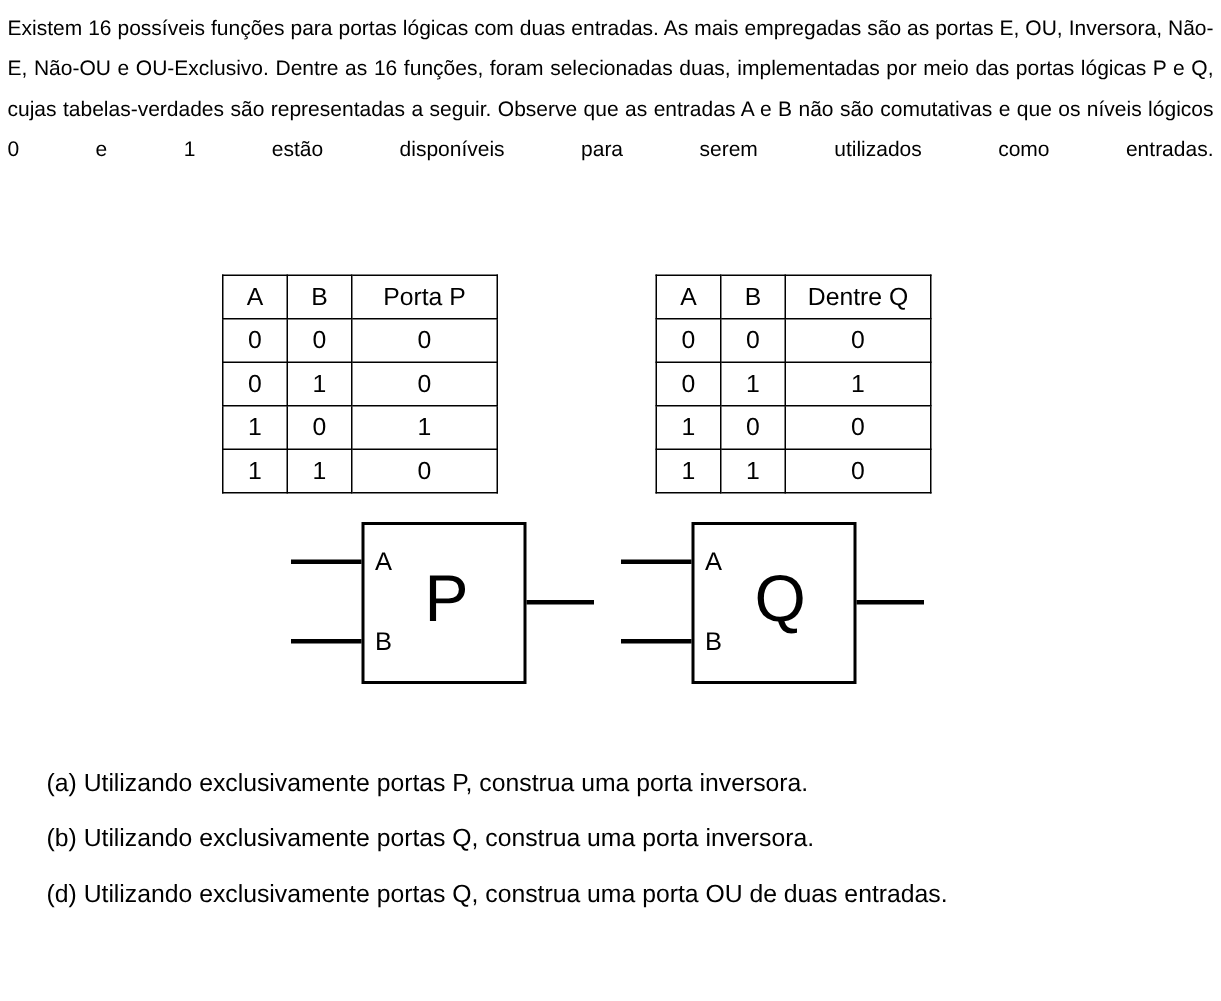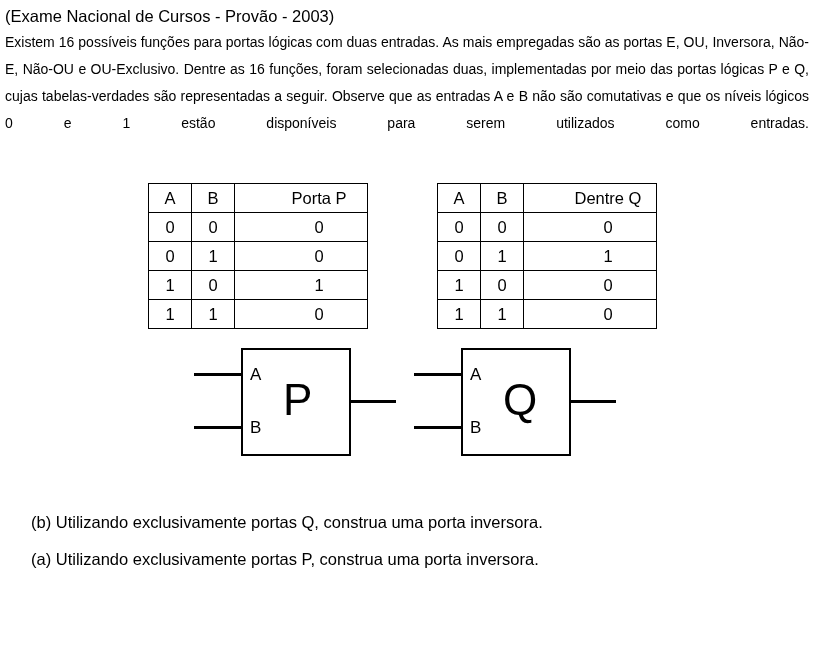--- a/index.html
+++ b/index.html
@@ -55,21 +55,20 @@
     padding: 0;
     font-size: 16.5px;
     line-height: 28px;
   }
   .truth-table td.col-a,
   .truth-table td.col-b {
     width: 42px;
   }
   .truth-table td.col-out {
     width: 96px;
-    padding-left: 36px;
   }
   #table-p { left: 148px; top: 183px; }
   #table-q { left: 437px; top: 183px; }
 
   
   #gates {
     position: absolute;
     left: 0;
     top: 0;
     width: 814px;
@@ -129,21 +128,20 @@
     font-size: 16.5px;
     line-height: 20px;
     margin-bottom: 17px;
     white-space: nowrap;
   }
 </style>
 </head>
 <body>
 
 <div id="statement">
-  <div class="source-line">(Exame Nacional de Cursos - Provão - 2003)</div>
   <div class="body-text">Existem 16 possíveis funções para portas lógicas com duas entradas. As mais empregadas são as portas E, OU, Inversora, Não-E, Não-OU e OU-Exclusivo. Dentre as 16 funções, foram selecionadas duas, implementadas por meio das portas lógicas P e Q, cujas tabelas-verdades são representadas a seguir. Observe que as entradas A e B não são comutativas e que os níveis lógicos 0 e 1 estão disponíveis para serem utilizados como entradas.</div>
 </div>
 
 <table class="truth-table" id="table-p">
   <tbody>
     <tr>
       <td class="col-a">A</td>
       <td class="col-b">B</td>
       <td class="col-out">Porta P</td>
     </tr>
@@ -214,15 +212,16 @@
   <div class="wire" id="wire-q-b"></div>
   <div class="wire" id="wire-q-out"></div>
   <div class="gate-box" id="gate-q-box"></div>
   <div class="gate-label-in" id="gate-q-a">A</div>
   <div class="gate-label-in" id="gate-q-b">B</div>
   <div class="gate-label-main" id="gate-q-main">Q</div>
 
 </div>
 
 <div id="questions">
+  <div class="question-item">(a) Utilizando exclusivamente portas P, construa uma porta inversora.</div>
   <div class="question-item">(b) Utilizando exclusivamente portas Q, construa uma porta inversora.</div>
-  <div class="question-item">(a) Utilizando exclusivamente portas P, construa uma porta inversora.</div>
+  <div class="question-item">(d) Utilizando exclusivamente portas Q, construa uma porta OU de duas entradas.</div>
 </div>
 
 </body></html>

